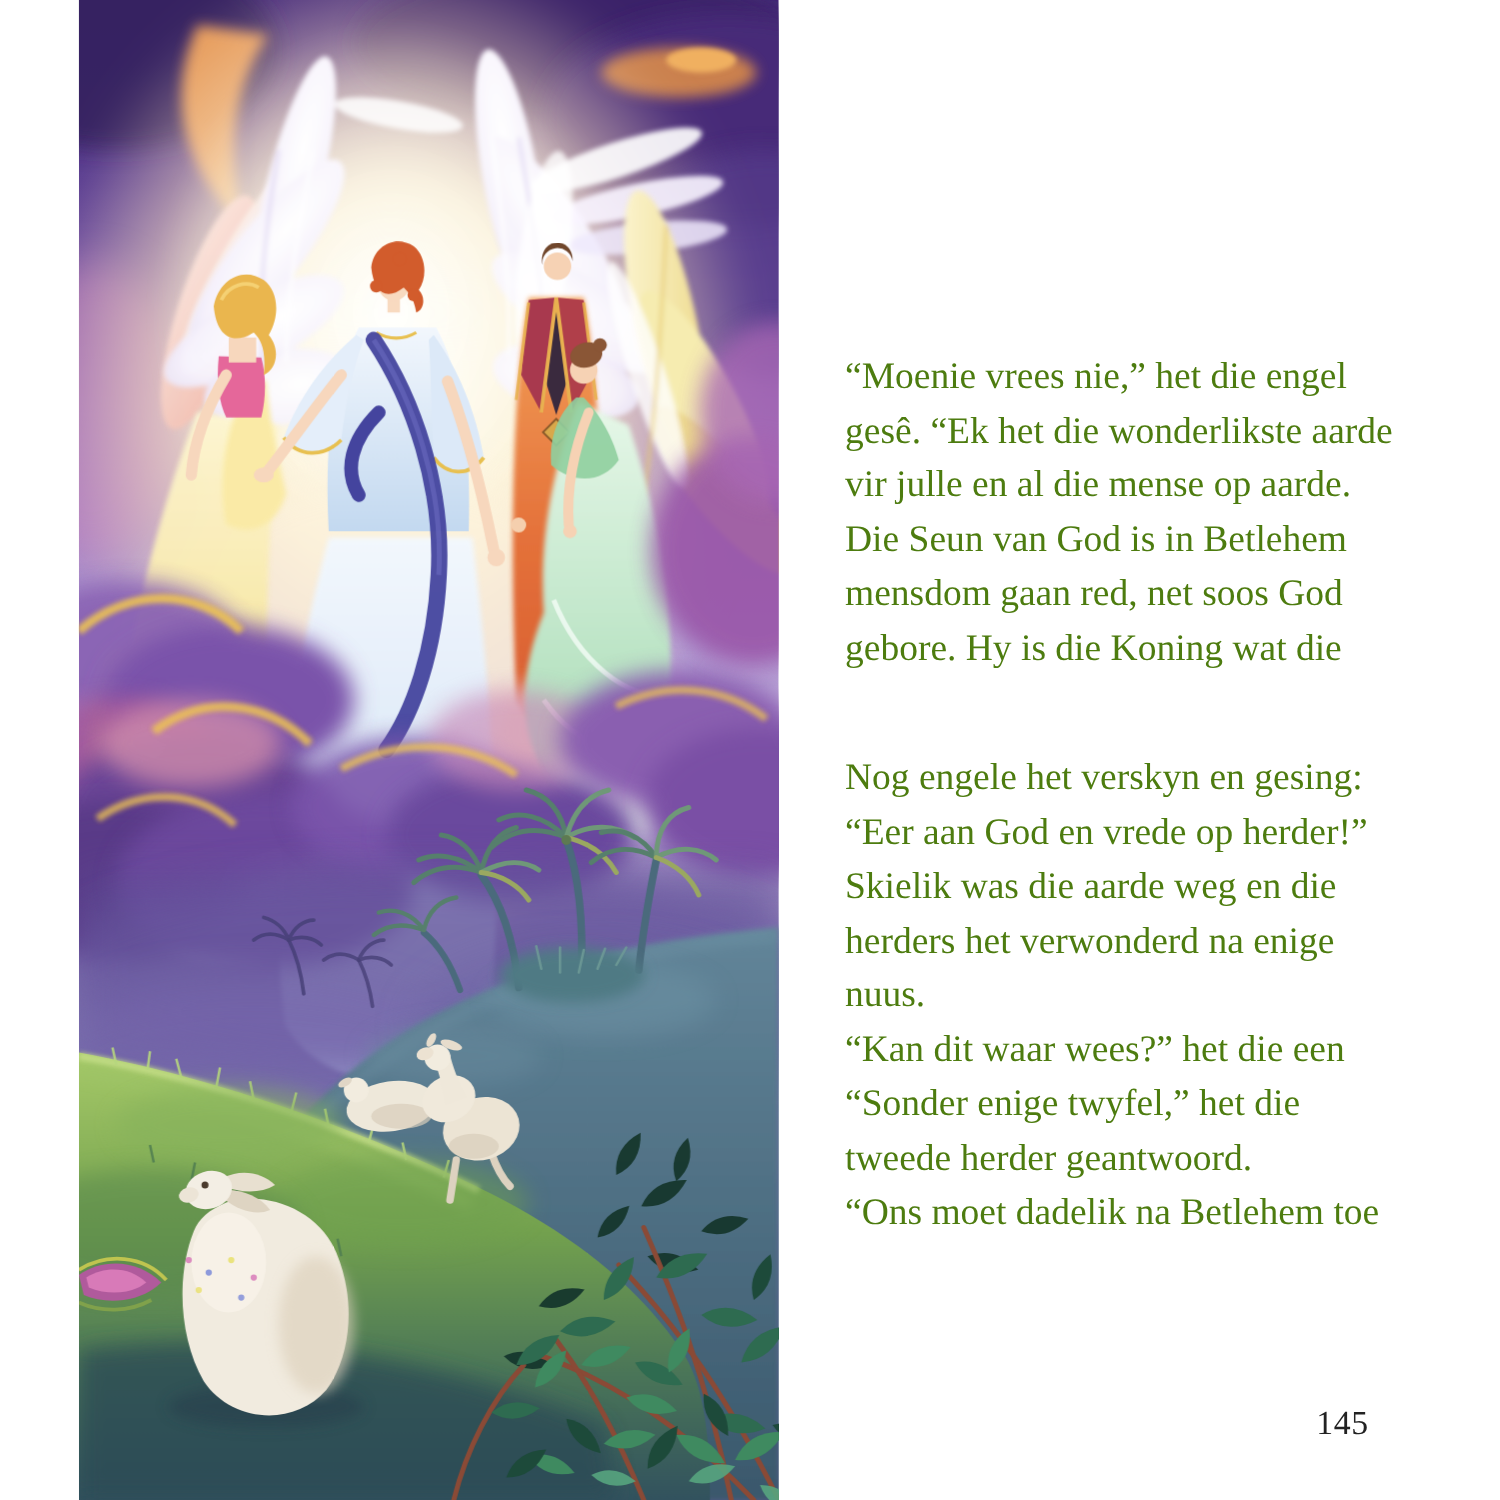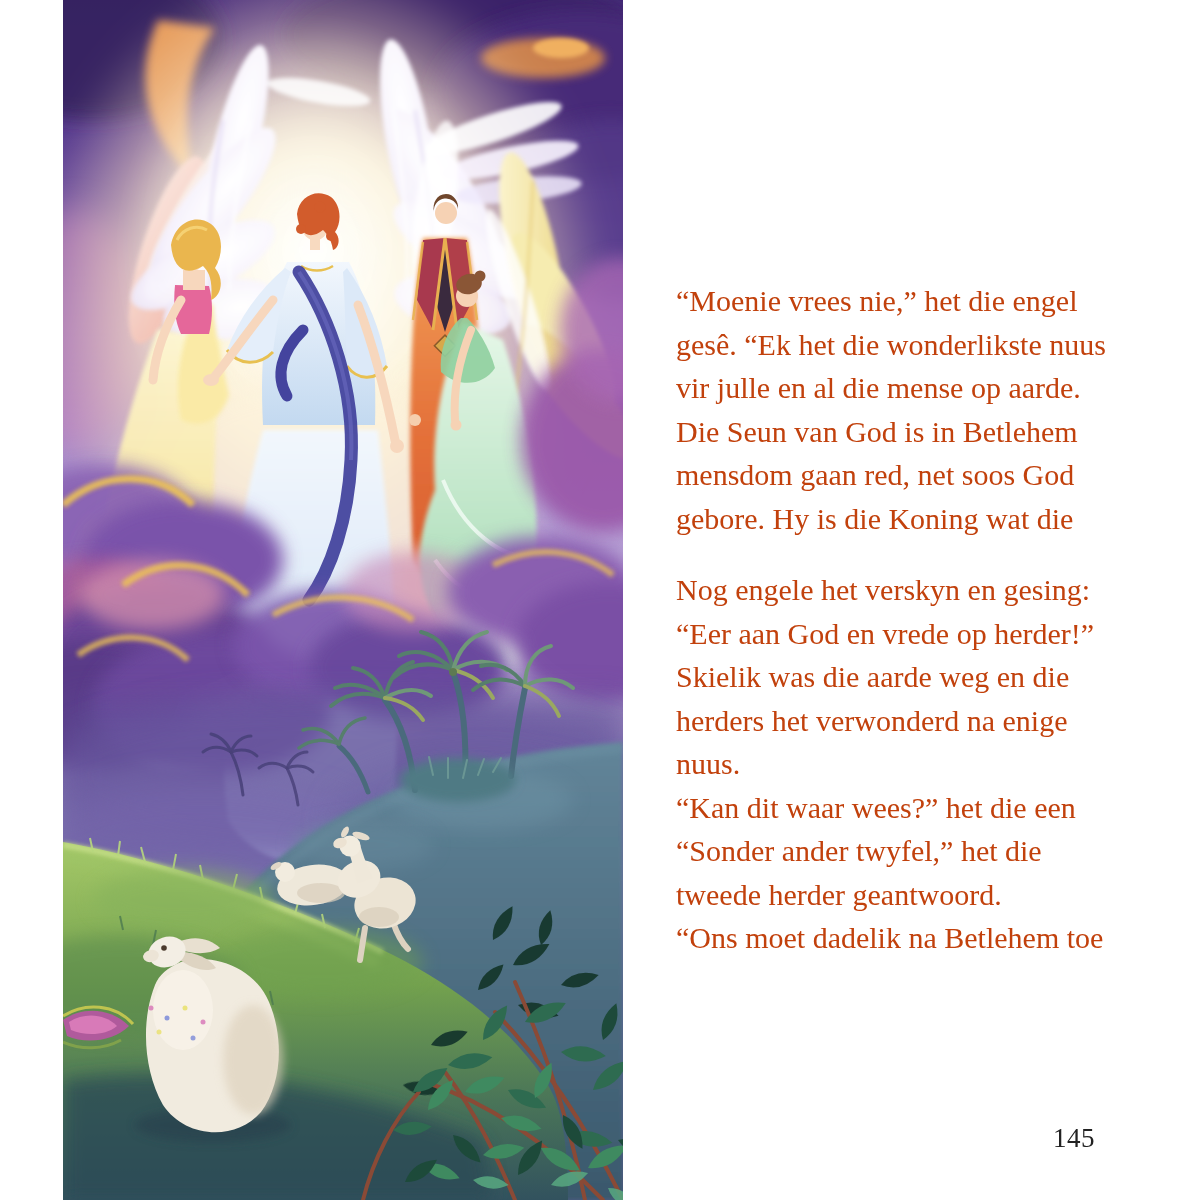--- a/index.html
+++ b/index.html
@@ -6,23 +6,23 @@
   #page{
     position:relative;width:1200px;height:1200px;background:#ffffff;overflow:hidden;
     font-family:"Liberation Serif","DejaVu Serif",serif;
   }
   #art{
     position:absolute;left:63px;top:0;width:560px;height:1200px;overflow:hidden;
   }
   #art svg{display:block;width:560px;height:1200px;}
   #story{
     position:absolute;left:676px;top:279px;width:472px;
-    font-size:30px;line-height:43.5px;color:#c2410c;
+    font-size:30px;line-height:43.5px;color:#4d7c0f;
   }
-  .para2{margin-top:28px;}
+  .para2{margin-top:60px;}
   .line{white-space:nowrap;}
   #pagenum{
     position:absolute;left:1010px;top:1123px;width:85px;text-align:right;
     font-size:27px;color:#222222;letter-spacing:0.5px;
   }
 </style>
 </head>
 <body>
 
 <div id="page">
@@ -440,34 +440,34 @@
         <use href="#lf" transform="translate(488,1185) rotate(-18) scale(1.3)"></use>
         <use href="#lf" transform="translate(545,1188) rotate(35) scale(1.2)"></use>
       </g>
     </g>
   </svg>
   </div>
 
   <div id="story">
     <div class="para1">
         <div class="line">“Moenie vrees nie,” het die engel</div>
-        <div class="line">gesê. “Ek het die wonderlikste nuus</div>
+        <div class="line">gesê. “Ek het die wonderlikste aarde</div>
         <div class="line">vir julle en al die mense op aarde.</div>
         <div class="line">Die Seun van God is in Betlehem</div>
         <div class="line">mensdom gaan red, net soos God</div>
         <div class="line">gebore. Hy is die Koning wat die</div>
       </div>
     <div class="para2">
         <div class="line">Nog engele het verskyn en gesing:</div>
         <div class="line">“Eer aan God en vrede op herder!”</div>
         <div class="line">Skielik was die aarde weg en die</div>
         <div class="line">herders het verwonderd na enige</div>
         <div class="line">nuus.</div>
         <div class="line">“Kan dit waar wees?” het die een</div>
-        <div class="line">“Sonder ander twyfel,” het die</div>
+        <div class="line">“Sonder enige twyfel,” het die</div>
         <div class="line">tweede herder geantwoord.</div>
         <div class="line">“Ons moet dadelik na Betlehem toe</div>
       </div>
   </div>
 
   <div id="pagenum">145</div>
 
 </div>
 
 </body></html>

